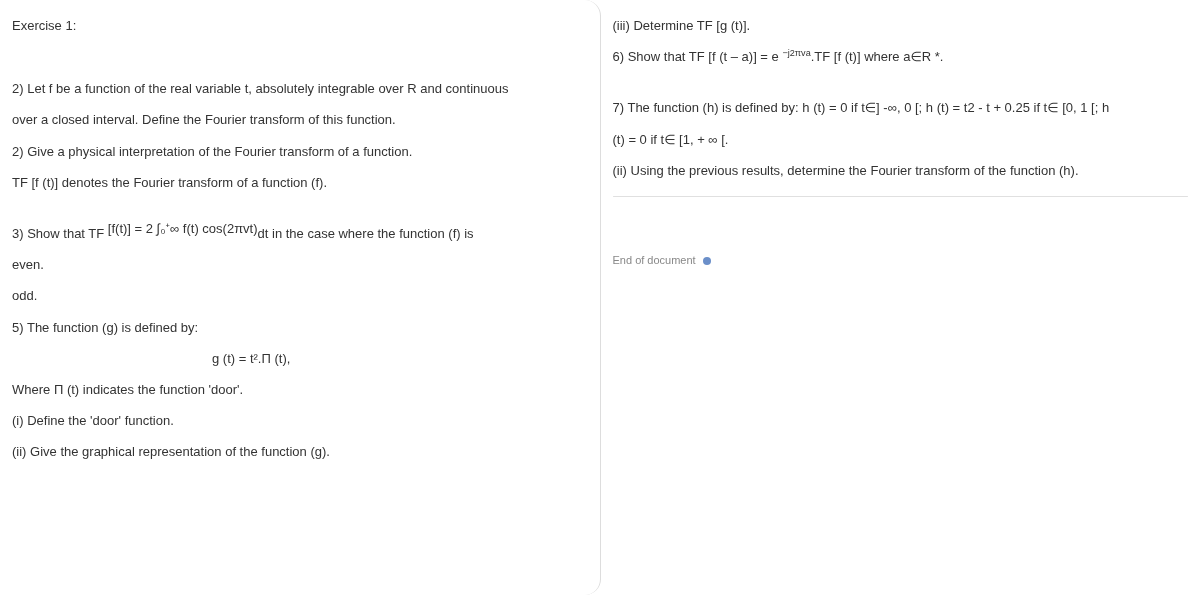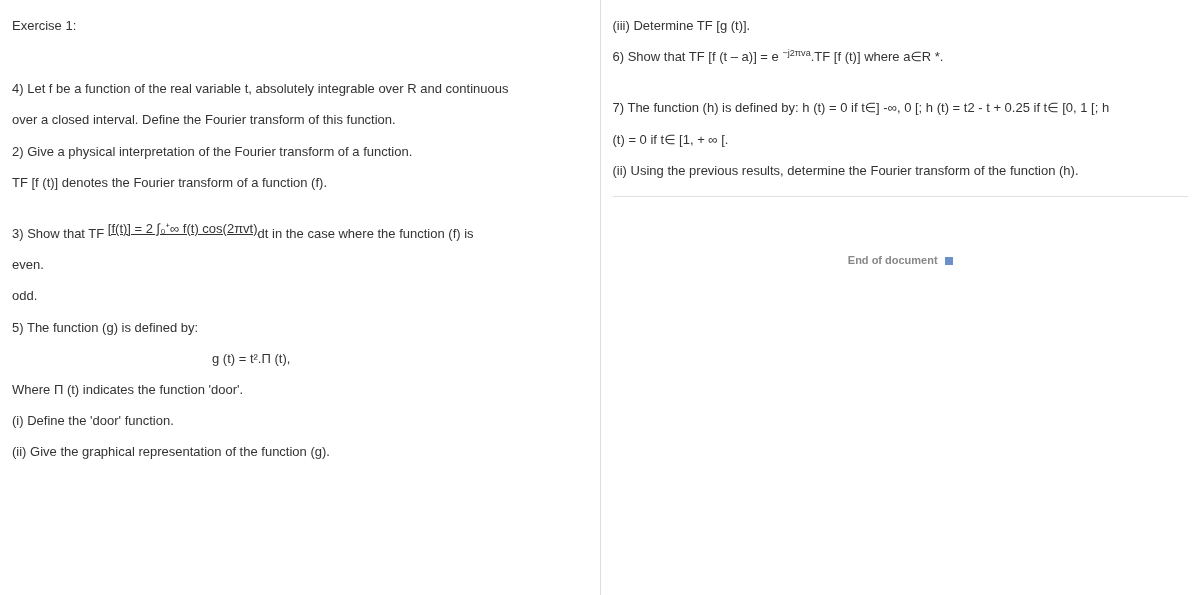--- a/index.html
+++ b/index.html
@@ -1,15 +1,15 @@
 <!DOCTYPE html>
 <html><head>
   <meta charset="utf-8">
   <style>
-    * { box-sizing: border-box; margin: 0; padding: 0; }
+    * { box-sizing: border-box; margin: 0; padding: 0; border-radius: 16px; }
     body {
       font-family: 'Segoe UI', Tahoma, Arial, sans-serif;
       font-size: 13px;
       color: #333;
       background: #fff;
       width: 1200px;
       height: 595px;
       overflow: hidden;
     }
     .page {
@@ -31,28 +31,26 @@
       display: block;
     }
     .centered {
       text-align: left;
       padding-left: 200px;
     }
     sup { font-size: 0.7em; vertical-align: super; }
     .formula-raise {
       position: relative;
       top: -5px;
-      text-decoration: underline;
     }
     .end-of-doc {
-      text-align: center;
+      text-align: left;
       color: #888;
       font-size: 11px;
       margin-top: 50px;
-      font-weight: bold;
     }
     .end-square {
       display: inline-block;
       width: 8px;
       height: 8px;
       background: #6b8fc9;
       vertical-align: middle;
       margin-left: 4px;
     }
     .divider {
@@ -61,21 +59,21 @@
     }
     .spaced { margin-top: 20px; }
   </style>
 </head>
 <body>
 
 <div class="page">
   <div class="column column-left">
     <div class="exercise-title">Exercise 1:</div>
 
-    <div class="para spaced">4) Let f be a function of the real variable t, absolutely integrable over R and continuous</div>
+    <div class="para spaced">2) Let f be a function of the real variable t, absolutely integrable over R and continuous</div>
     <div class="para">over a closed interval. Define the Fourier transform of this function.</div>
     <div class="para">2) Give a physical interpretation of the Fourier transform of a function.</div>
     <div class="para">TF [f (t)] denotes the Fourier transform of a function (f).</div>
 
     <div class="para spaced">
       <span>3) Show that TF </span><span class="formula-raise">[f(t)] = 2 ∫₀⁺∞ f(t) cos(2πvt)</span><span>dt in the case where the function (f) is</span>
     </div>
     <div class="para">even.</div>
 
     <div class="para">odd.</div>

